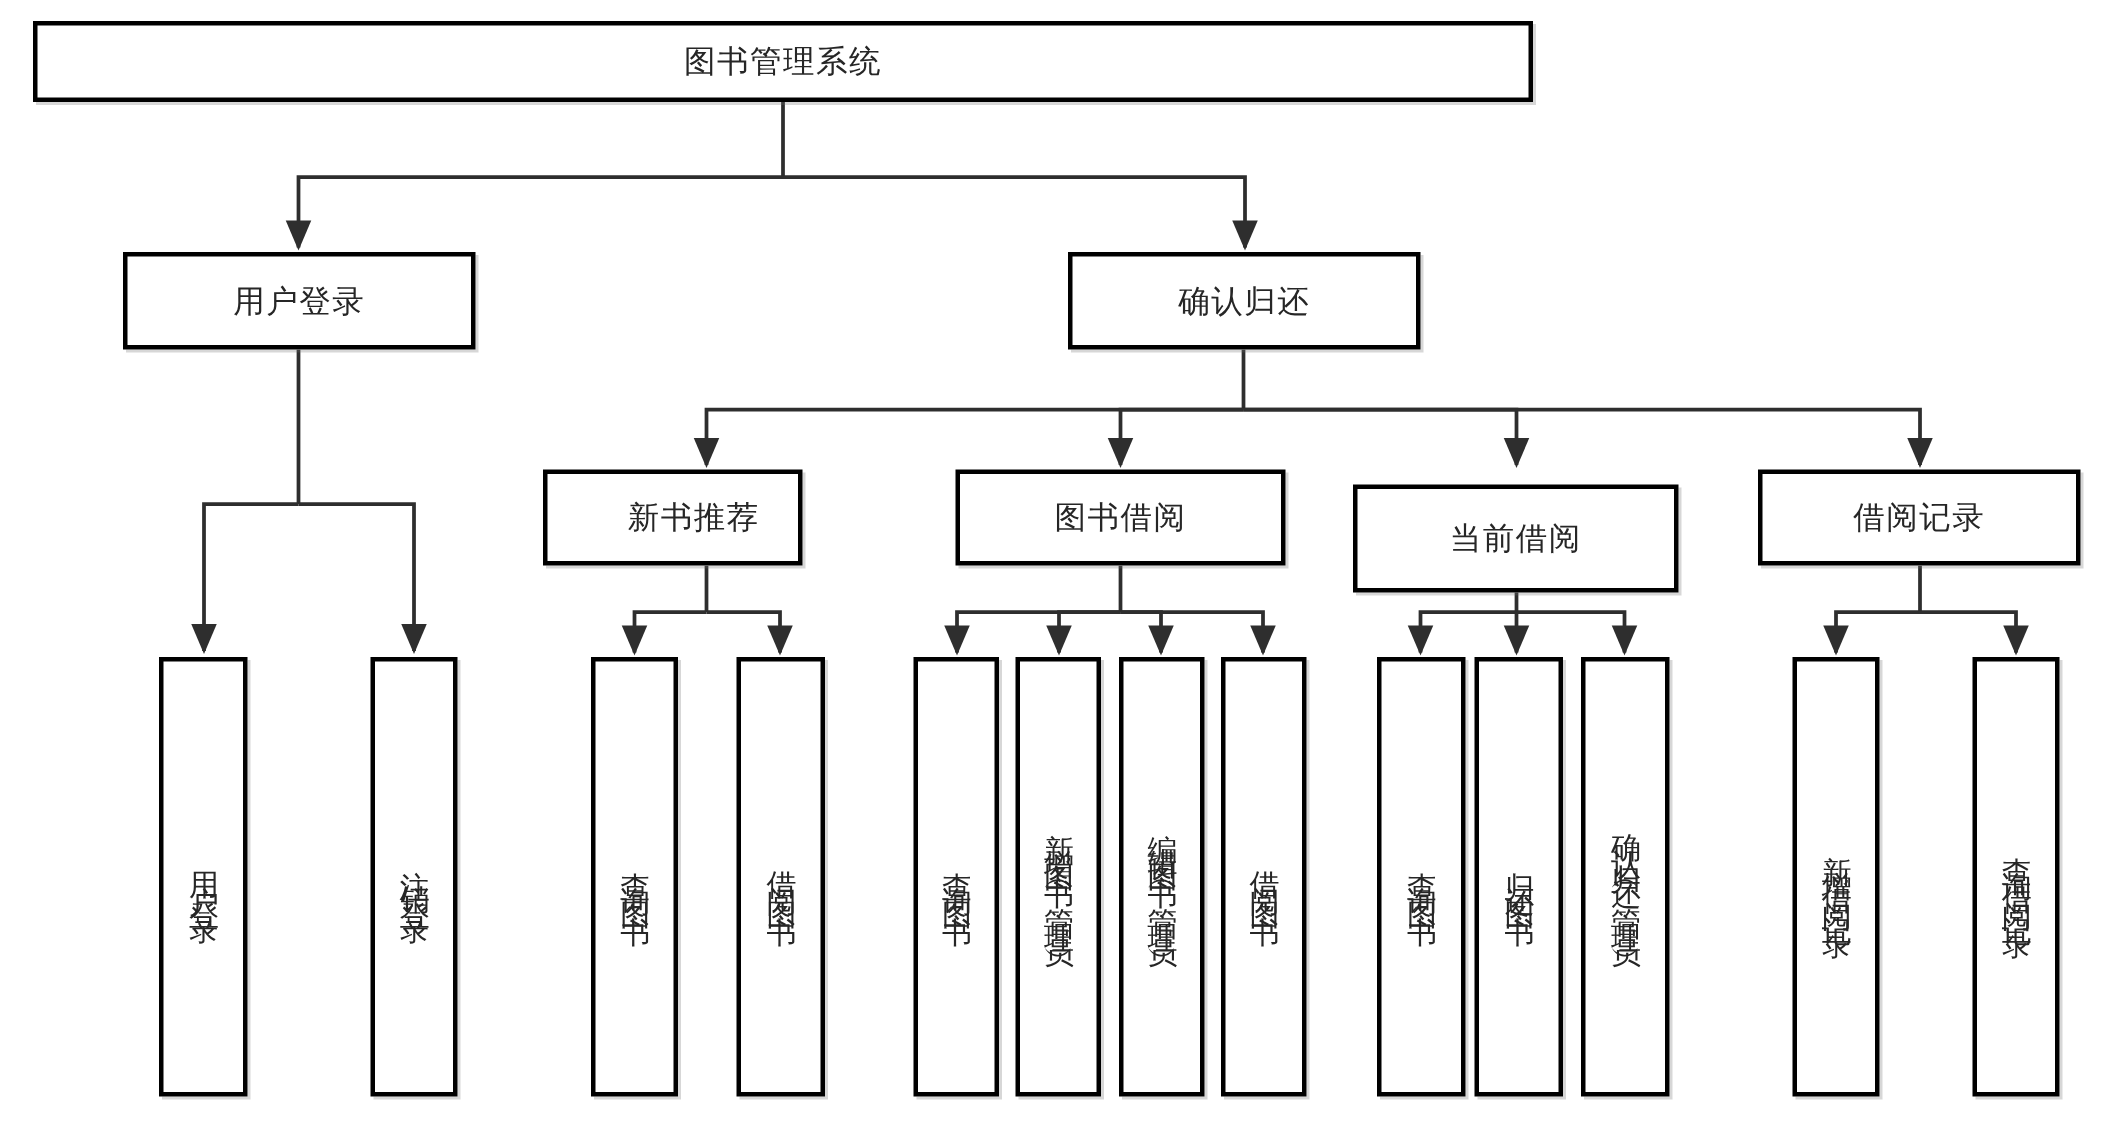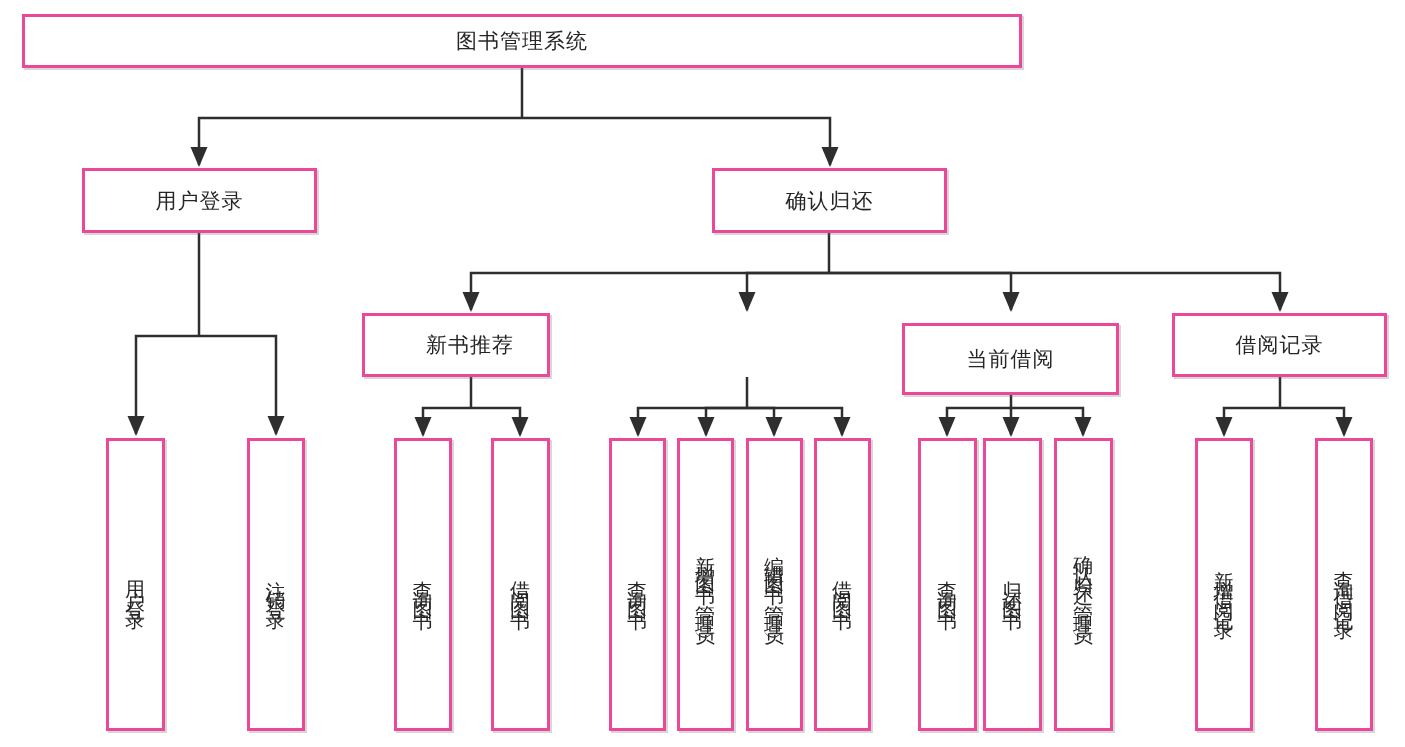--- a/index.html
+++ b/index.html
@@ -14,21 +14,21 @@
   .wires {
     position: absolute;
     left: 0; top: 0;
     z-index: 1;
   }
   .node {
     position: absolute;
     z-index: 2;
     box-sizing: border-box;
     background: #ffffff;
-    border: 3px solid #ec4899;
+    border: 3px solid #000000;
     box-shadow: 2px 2px 0 rgba(110,110,110,0.28);
     display: flex;
     align-items: center;
     justify-content: center;
     color: #262626;
     font-size: 21px;
     white-space: nowrap;
     letter-spacing: 1px;
   }
   .leaf {
@@ -111,21 +111,22 @@
         <path d="M1280,408 H1344 V435" marker-end="url(#arrowhead)"></path>
       </g>
     </g>
   </svg>
 
   <div class="node" style="left:22px; top:14px; width:1000px; height:54px;">图书管理系统</div>
 
   <div class="node" style="left:82px; top:168px; width:235px; height:65px;">用户登录</div>
   <div class="node" style="left:712px; top:168px; width:235px; height:65px;">确认归还</div>
 
-  <div class="node" style="left:362px; top:313px; width:188px; height:64px;padding-left:28px;">新书推荐</div>
+  <div class="node" style="left:362px; top:313px; width:173px; height:64px;padding-left:28px;">新书推荐</div>
+  <div class="node" style="left:637px; top:313px; width:220px; height:64px;">图书借阅</div>
   <div class="node" style="left:902px; top:323px; width:217px; height:72px;">当前借阅</div>
   <div class="node" style="left:1172px; top:313px; width:215px; height:64px;text-align:right;">借阅记录</div>
 
   <div class="node leaf" style="left:106px; top:438px; width:59px; height:293px;">用户登录</div>
   <div class="node leaf" style="left:247px; top:438px; width:58px; height:293px;">注销登录</div>
 
   <div class="node leaf" style="left:394px; top:438px; width:58px; height:293px;">查询图书</div>
   <div class="node leaf" style="left:491px; top:438px; width:59px; height:293px;">借阅图书</div>
 
   <div class="node leaf" style="left:609px; top:438px; width:57px; height:293px;">查询图书</div>

